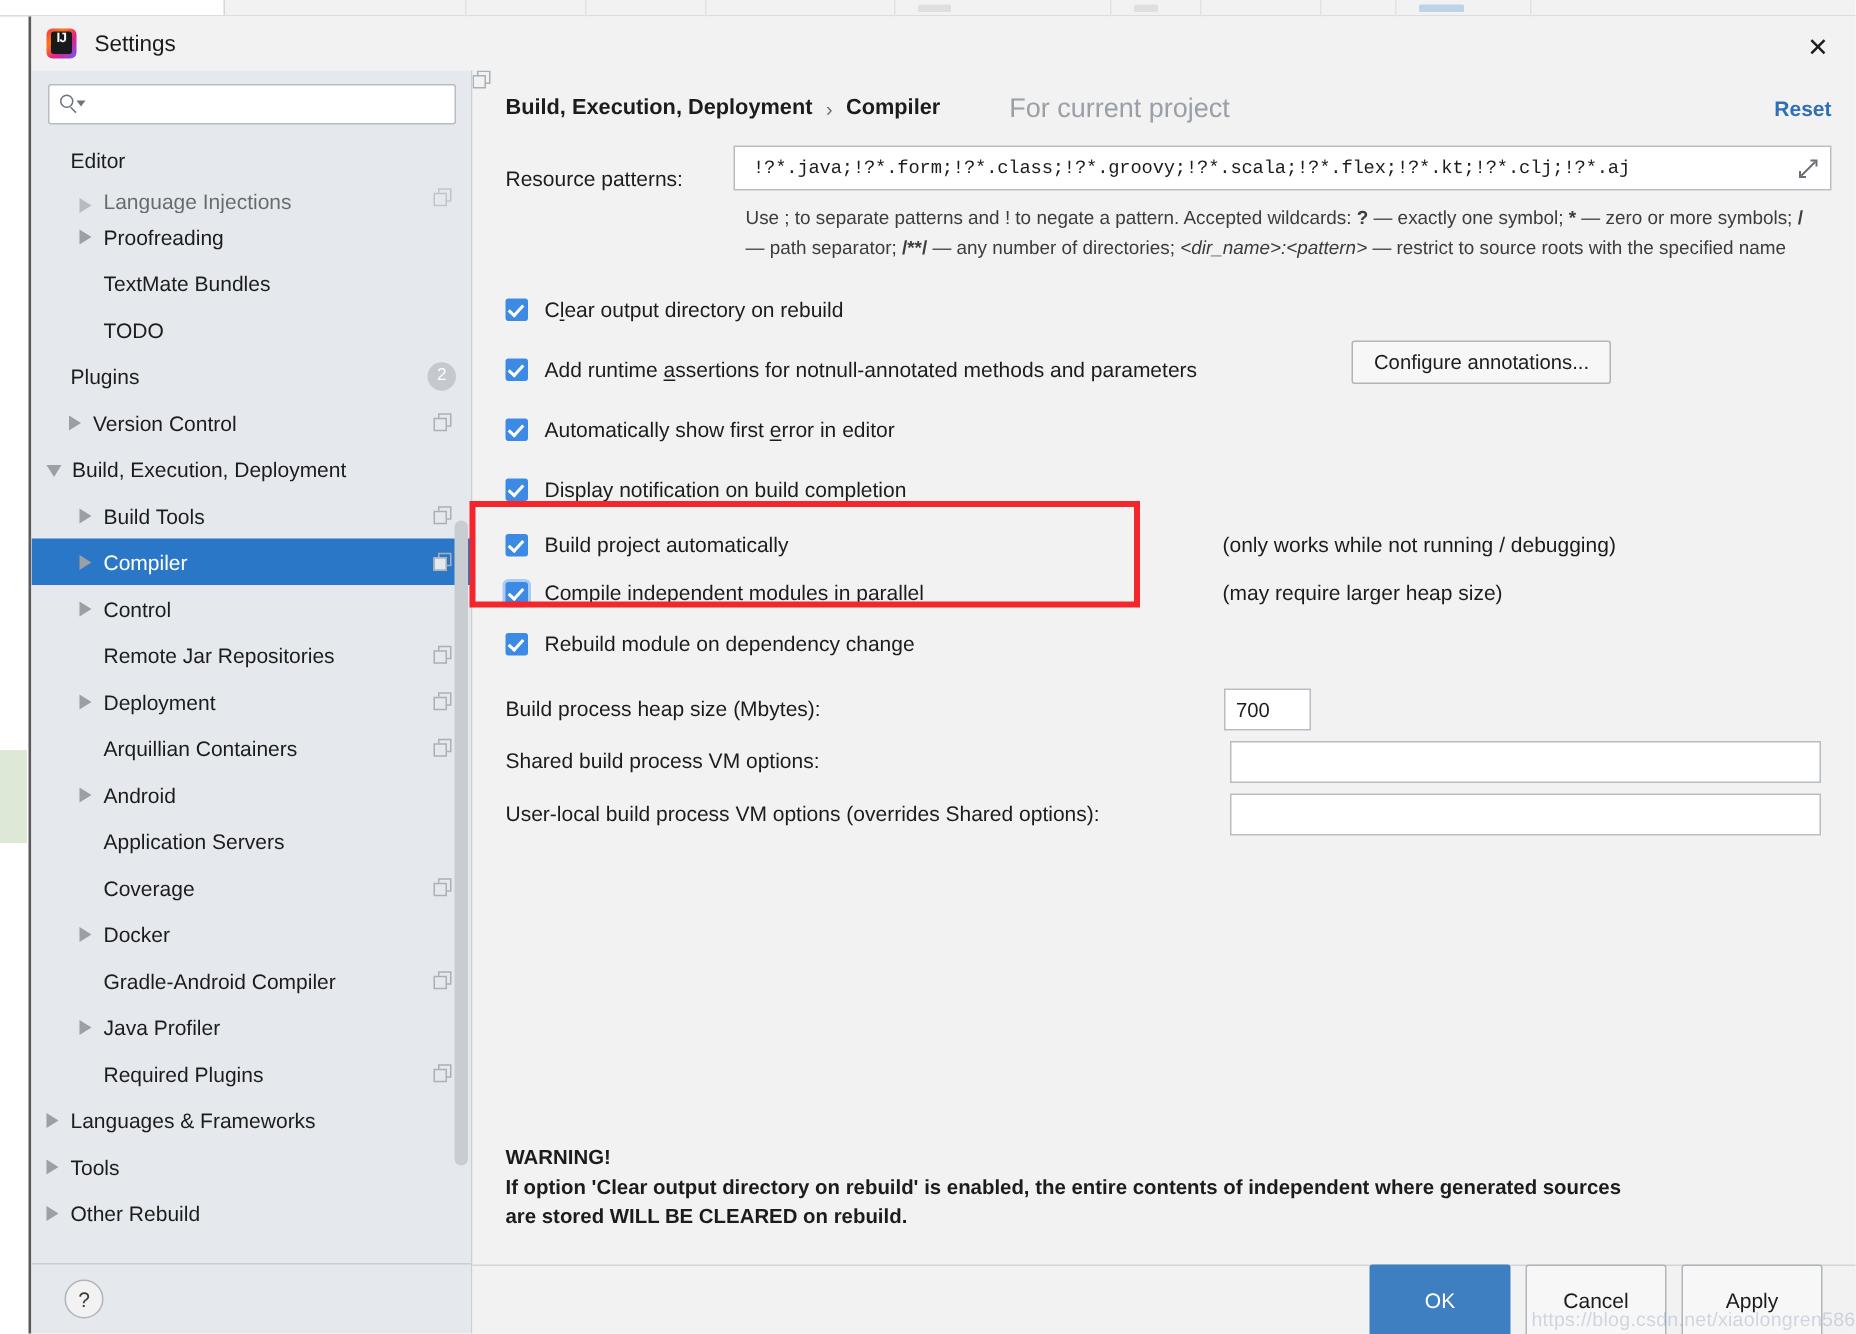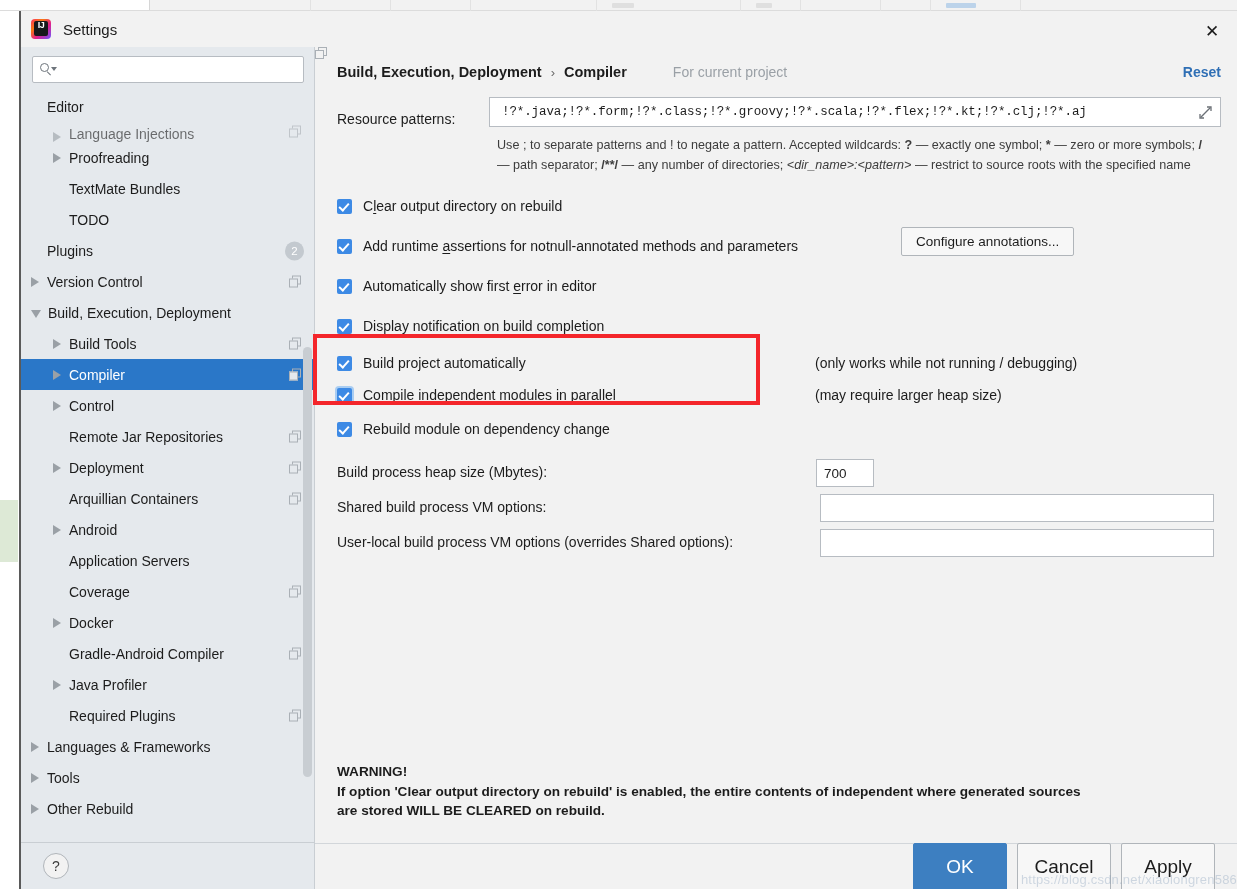--- a/index.html
+++ b/index.html
@@ -179,21 +179,21 @@
     position: relative;
   }
   #main-scroll { flex: 1 1 auto; padding: 0 16px 0 22px; overflow: hidden; position: relative; }
 
   #breadcrumb-row {
     display: flex; align-items: center; height: 42px; padding-top: 8px;
   }
   .crumb { font-size: 14.5px; font-weight: bold; color: #1c1c1c; }
   .crumb-sep { margin: 0 9px; color: #6b6b6b; font-size: 13px; }
   #for-current-project {
-    display: flex; align-items: center; margin-left: 26px; color: #9aa0a6; font-size: 14px;
+    display: flex; align-items: center; margin-left: 26px; color: #9aa0a6; font-size: 18px;
   }
   #for-current-project .proj-icon { position: static; transform: none; margin-right: 7px; }
   #for-current-project .proj-icon .b2 { background: #f2f2f2; }
   #reset-link {
     margin-left: auto; color: #2f6fb5; font-size: 14px; font-weight: bold; cursor: pointer;
   }
 
   .field-row { display: flex; align-items: flex-end; }
   .field-label { font-size: 14px; color: #1c1c1c; }
 
@@ -271,21 +271,21 @@
   #bottom-bar {
     flex: 0 0 46px; height: 46px; background: #f2f2f2;
     border-top: 1px solid #d2d6da;
     display: flex; align-items: center; justify-content: flex-end;
     padding-right: 22px; gap: 10px; position: relative;
   }
   .dlg-btn {
     height: 48px; min-width: 94px; padding: 0 14px;
     border: 1px solid #b0b5ba; border-radius: 2px;
     background: #f7f7f7; color: #1c1c1c;
-    font-family: "Liberation Sans", sans-serif; font-size: 19px;
+    font-family: "Liberation Sans", sans-serif; font-size: 14px;
     cursor: pointer; display: flex; align-items: center; justify-content: center;
   }
   .dlg-btn.primary { background: #3d7fc1; border-color: #3d7fc1; color: #ffffff; }
   #watermark {
     position: absolute; right: 0px; bottom: 2px;
     font-size: 13px; color: rgba(120,150,180,0.33);
     font-family: "Liberation Sans", sans-serif; white-space: nowrap;
     letter-spacing: 0.2px; pointer-events: none;
   }
 </style>
@@ -360,21 +360,21 @@
           </div>
           <div class="tree-row" style="padding-left: 32px;">
             <span class="tri none"></span>
             <span class="tree-label">TODO</span>
           </div>
           <div class="tree-row" style="padding-left: 10px;">
             <span class="tri none"></span>
             <span class="tree-label bold">Plugins</span>
             <span class="badge-count">2</span>
           </div>
-          <div class="tree-row" style="padding-left: 10px;">
+          <div class="tree-row" style="padding-left: 25px;">
             <span class="tri"></span>
             <span class="tree-label bold">Version Control</span>
             <span class="proj-icon">
               <span class="b b1"></span>
               <span class="b b2"></span>
             </span>
           </div>
           <div class="tree-row" style="padding-left: 10px;">
             <span class="tri open"></span>
             <span class="tree-label bold">Build, Execution, Deployment</span>

